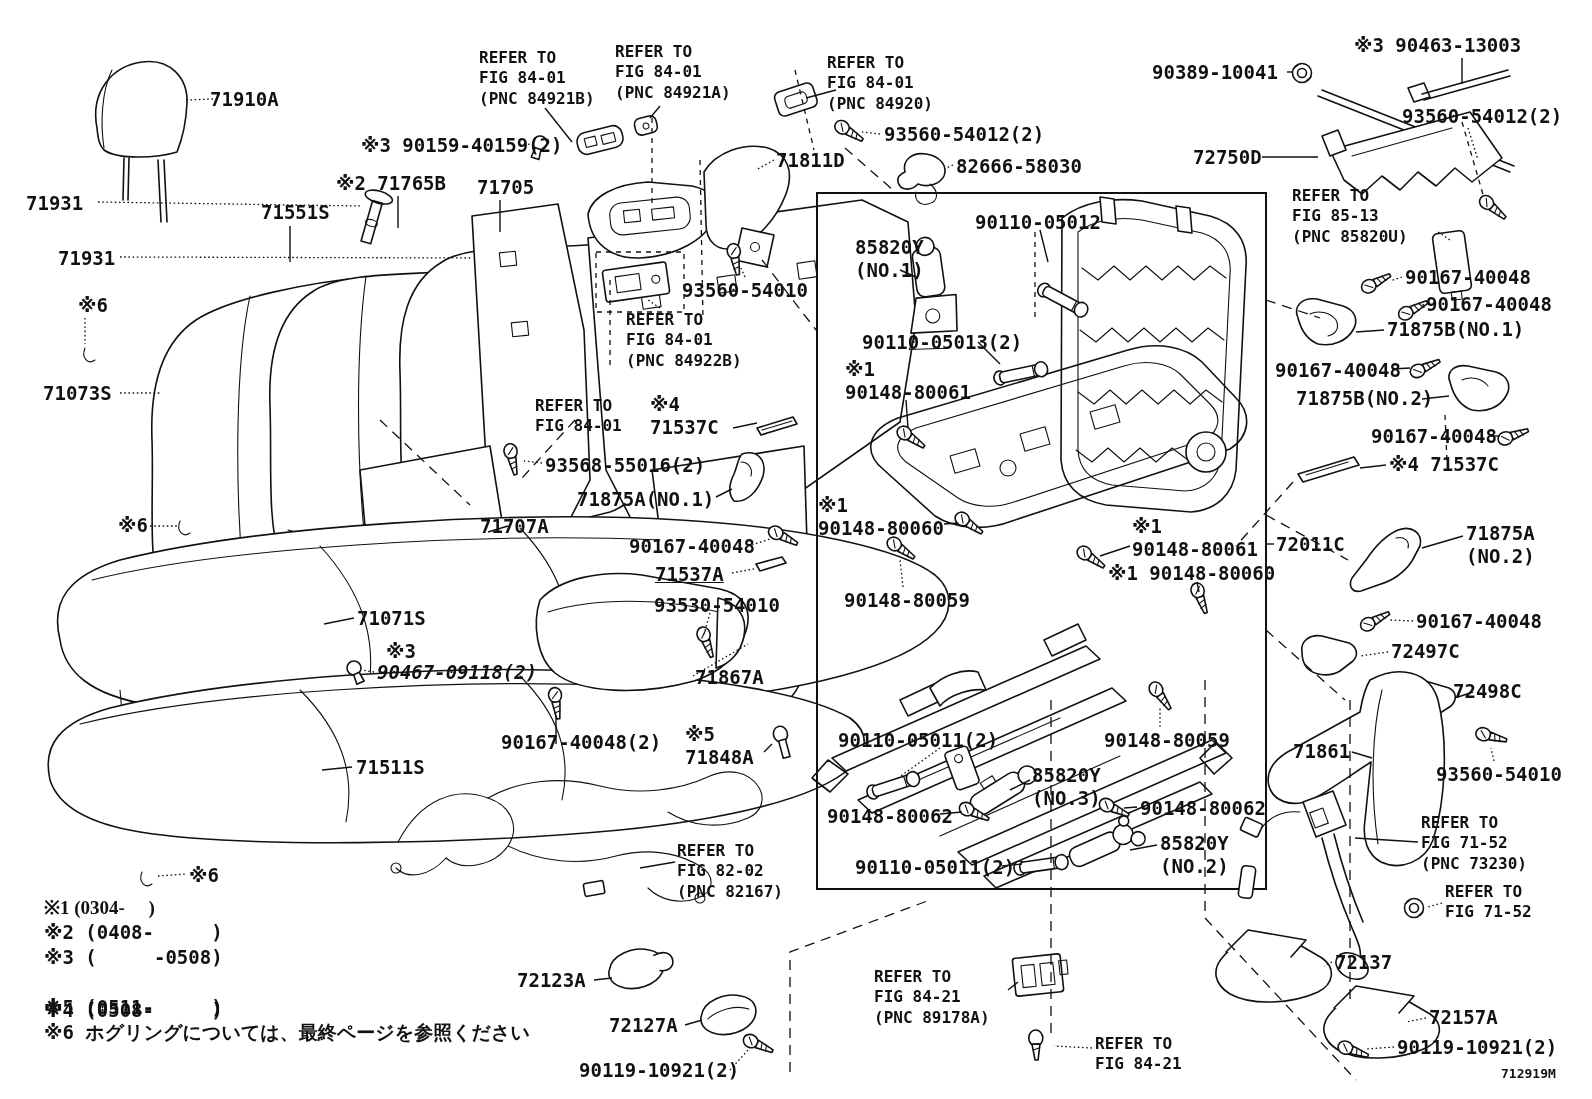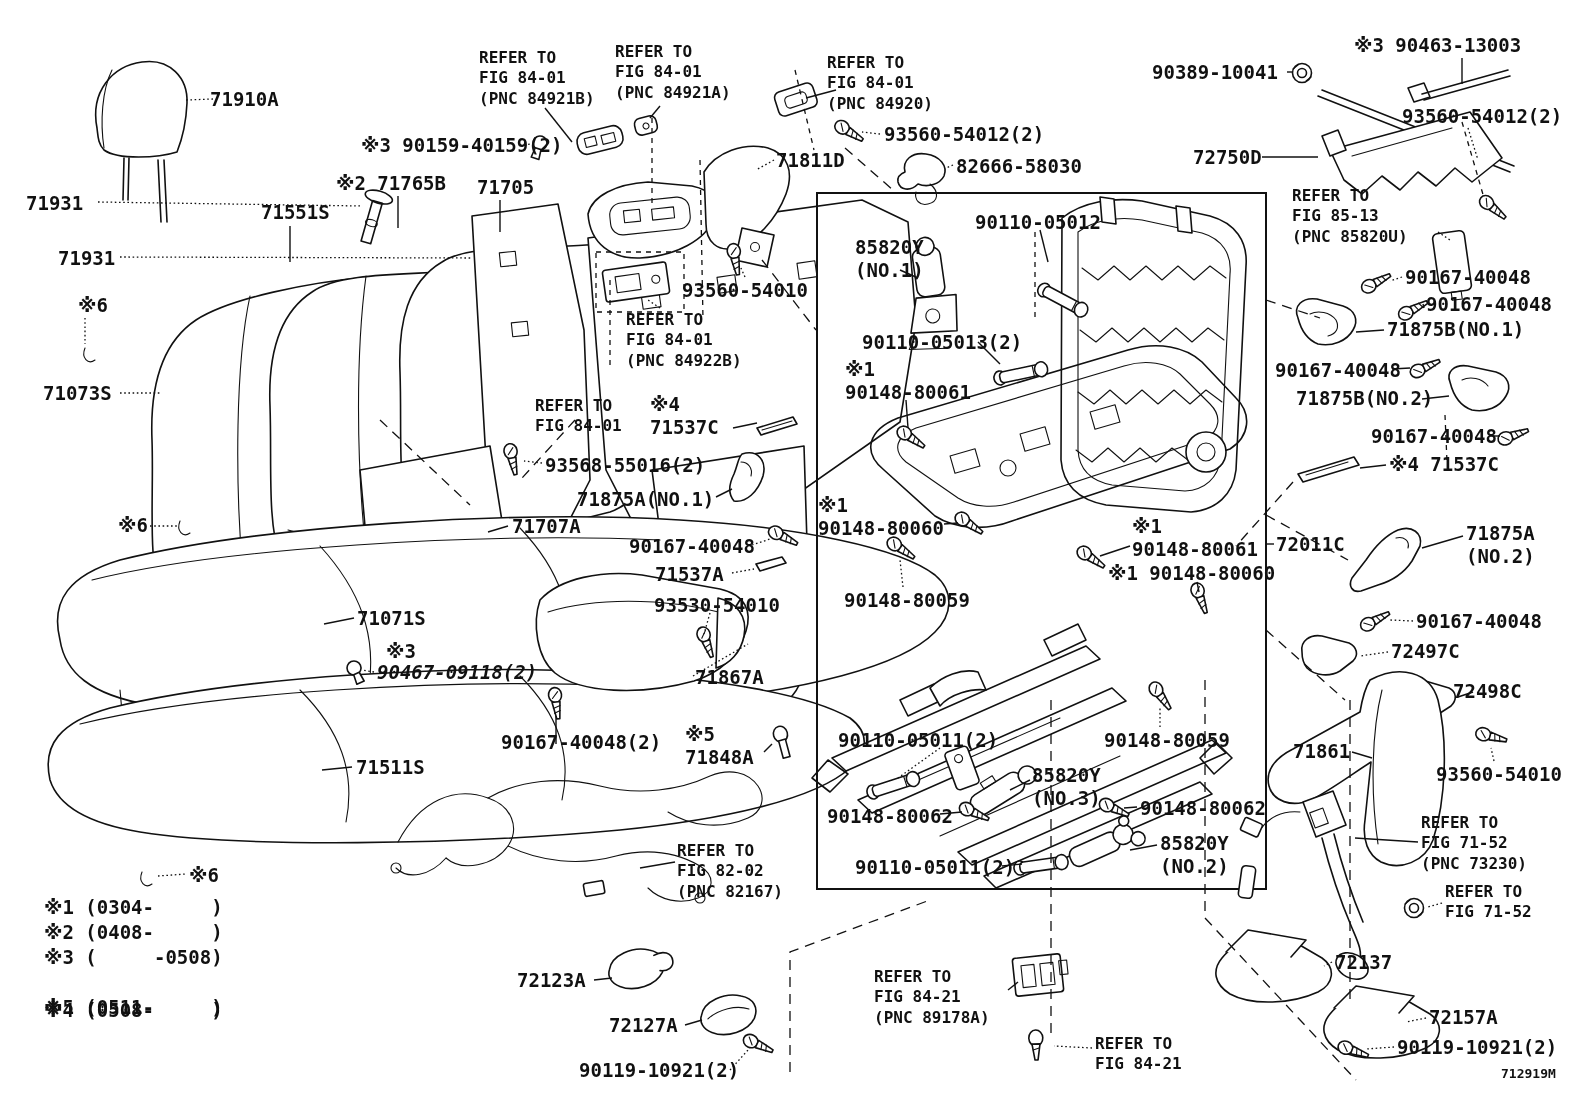--- a/index.html
+++ b/index.html
@@ -459,36 +459,36 @@
       <div class="lbl part" style="left: 210px; top: 88px;">71910A</div>
       <div class="lbl part" style="left: 26px; top: 192px;">71931</div>
       <div class="lbl part" style="left: 58px; top: 247px;">71931</div>
       <div class="lbl part" style="left: 261px; top: 201px;">71551S</div>
       <div class="lbl part" style="left: 333px; top: 134px; margin-left: 28px;">※3 90159-40159(2)</div>
       <div class="lbl part" style="left: 336px; top: 172px;">※2 71765B</div>
       <div class="lbl part" style="left: 477px; top: 176px;">71705</div>
       <div class="lbl part" style="left: 78px; top: 294px;">※6</div>
       <div class="lbl part" style="left: 43px; top: 382px;">71073S</div>
       <div class="lbl part" style="left: 118px; top: 514px;">※6</div>
-      <div class="lbl part" style="left: 512px; top: 515px; text-align: center;">71707A</div>
+      <div class="lbl part" style="left: 480px; top: 515px; text-align: center;">71707A</div>
       <div class="lbl part" style="left: 357px; top: 607px;">71071S</div>
       <div class="lbl part" style="left: 386px; top: 640px;">※3</div>
       <div class="lbl part" style="left: 377px; top: 661px; font-style: italic;">90467-09118(2)</div>
       <div class="lbl part" style="left: 356px; top: 756px;">71511S</div>
       <div class="lbl part" style="left: 189px; top: 864px;">※6</div>
       <div class="lbl part" style="left: 776px; top: 149px;">71811D</div>
       <div class="lbl part" style="left: 884px; top: 123px;">93560-54012(2)</div>
       <div class="lbl part" style="left: 956px; top: 155px;">82666-58030</div>
       <div class="lbl part" style="left: 682px; top: 279px;">93560-54010</div>
       <div class="lbl part" style="left: 650px; top: 393px;">※4
 71537C</div>
       <div class="lbl part" style="left: 545px; top: 454px;">93568-55016(2)</div>
       <div class="lbl part" style="left: 577px; top: 488px;">71875A(NO.1)</div>
       <div class="lbl part" style="left: 629px; top: 535px;">90167-40048</div>
-      <div class="lbl part" style="left: 655px; top: 563px;">71537A</div>
+      <div class="lbl part" style="left: 655px; top: 563px; text-decoration: underline;">71537A</div>
       <div class="lbl part" style="left: 654px; top: 594px;">93530-54010</div>
       <div class="lbl part" style="left: 695px; top: 666px;">71867A</div>
       <div class="lbl part" style="left: 501px; top: 731px;">90167-40048(2)</div>
       <div class="lbl part" style="left: 685px; top: 723px;">※5
 71848A</div>
       <div class="lbl part" style="left: 975px; top: 211px;">90110-05012</div>
       <div class="lbl part" style="left: 855px; top: 236px;">85820Y
 (NO.1)</div>
       <div class="lbl part" style="left: 826px; top: 331px; margin-left: 36px;">90110-05013(2)</div>
       <div class="lbl part" style="left: 845px; top: 358px;">※1
@@ -556,20 +556,21 @@
       <div class="lbl ref" style="left: 1421px; top: 813px;">REFER TO
 FIG 71-52
 (PNC 73230)</div>
       <div class="lbl ref" style="left: 1445px; top: 882px;">REFER TO
 FIG 71-52</div>
       <div class="lbl ref" style="left: 874px; top: 967px;">REFER TO
 FIG 84-21
 (PNC 89178A)</div>
       <div class="lbl ref" style="left: 1095px; top: 1034px;">REFER TO
 FIG 84-21</div>
-      <div class="lbl note" style="left: 44px; top: 896px;">※1 (0304-     )</div>
+      <div class="lbl note" style="left: 44px; top: 896px; font-family: Liberation Serif, serif;">※1 (0304-     )</div>
       <div class="lbl note" style="left: 44px; top: 921px;">※2 (0408-     )</div>
       <div class="lbl note" style="left: 44px; top: 946px;">※3 (     -0508)</div>
       <div class="lbl note" style="left: 44px; top: 971px; margin-top: 28px;">※4 (0508-     )</div>
       <div class="lbl note" style="left: 44px; top: 996px;">※5 (0511-     )</div>
+      <div class="lbl note" style="left: 44px; top: 1021px;">※6 ホグリングについては、最終ページを参照ください</div>
       <div class="lbl docid" style="left: 1501px; top: 1066px;">712919M</div>
     </div>
 </div>
 
 </body></html>

